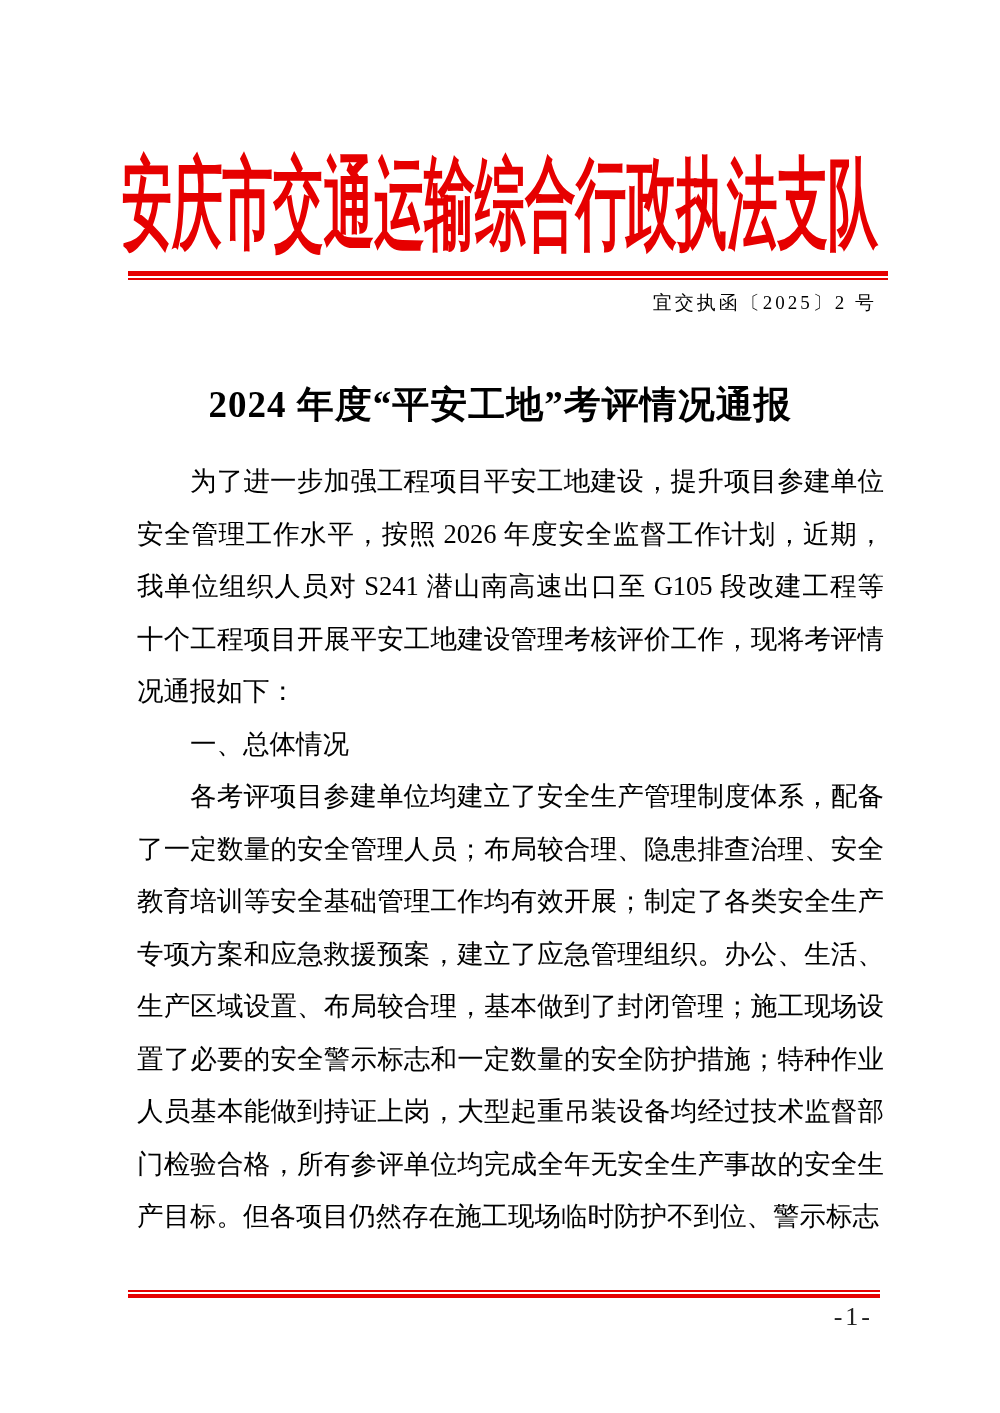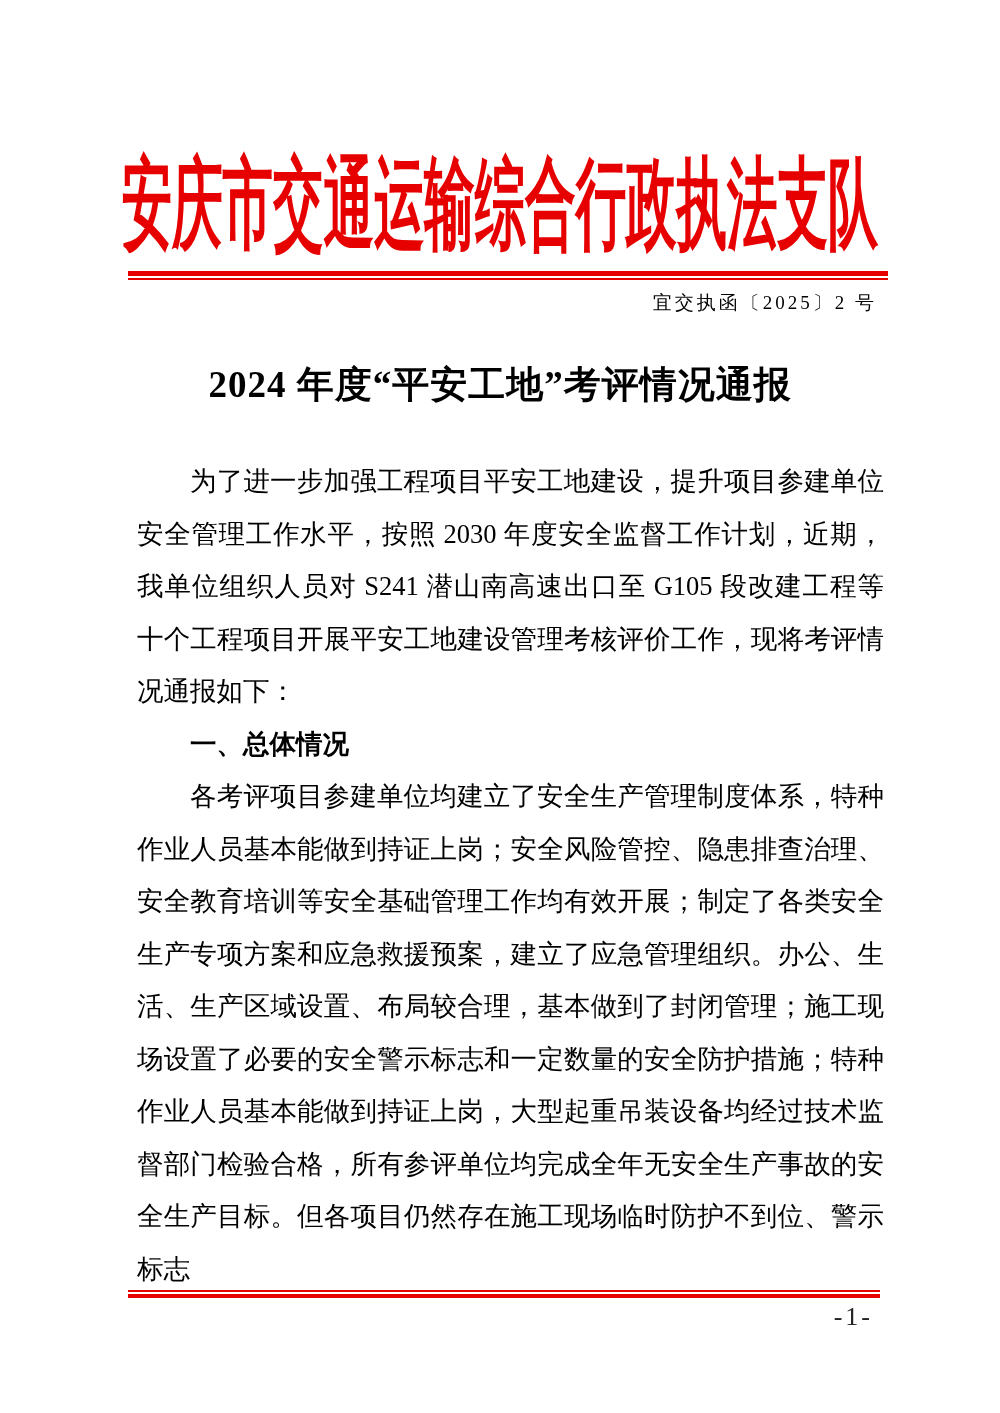--- a/index.html
+++ b/index.html
@@ -56,21 +56,21 @@
     top: 280px;
     right: 123px;
     font-size: 19px;
     letter-spacing: 3px;
     white-space: nowrap;
   }
 
   
   .doc-title {
     position: absolute;
-    top: 350px;
+    top: 370px;
     left: 0;
     width: 1000px;
     margin: 0;
     text-align: center;
     font-size: 37px;
     font-weight: bold;
     letter-spacing: 1px;
     font-family: "Liberation Serif", serif;
   }
 
@@ -82,21 +82,21 @@
     width: 747px;
     font-size: 26.5px;
     line-height: 52.5px;
     text-align: justify;
     text-justify: inter-ideograph;
   }
   .body-text p { margin: 0; }
   .indent { text-indent: 53px; }
   .section-heading {
     font-family: "Liberation Sans", sans-serif;
-    font-weight: bold;
+    font-weight: normal;
   }
 
   
   .rule-bottom {
     position: absolute;
     left: 128px;
     top: 1280px;
     width: 752px;
   }
   .rule-bottom .thin  { height: 2px; background: #e60000; }
@@ -125,23 +125,23 @@
     <div class="thick"></div>
     <div class="gap"></div>
     <div class="thin"></div>
   </div>
 
   <div class="doc-number">宜交执函〔2025〕2 号</div>
 
   <h1 class="doc-title">2024 年度“平安工地”考评情况通报</h1>
 
   <div class="body-text">
-    <p class="indent">为了进一步加强工程项目平安工地建设，提升项目参建单位安全管理工作水平，按照 2030 年度安全监督工作计划，近期，我单位组织人员对 S241 潜山南高速出口至 G105 段改建工程等十个工程项目开展平安工地建设管理考核评价工作，现将考评情况通报如下：</p>
+    <p class="indent">为了进一步加强工程项目平安工地建设，提升项目参建单位安全管理工作水平，按照 2026 年度安全监督工作计划，近期，我单位组织人员对 S241 潜山南高速出口至 G105 段改建工程等十个工程项目开展平安工地建设管理考核评价工作，现将考评情况通报如下：</p>
     <p class="indent section-heading">一、总体情况</p>
-    <p class="indent">各考评项目参建单位均建立了安全生产管理制度体系，特种作业人员基本能做到持证上岗；安全风险管控、隐患排查治理、安全教育培训等安全基础管理工作均有效开展；制定了各类安全生产专项方案和应急救援预案，建立了应急管理组织。办公、生活、生产区域设置、布局较合理，基本做到了封闭管理；施工现场设置了必要的安全警示标志和一定数量的安全防护措施；特种作业人员基本能做到持证上岗，大型起重吊装设备均经过技术监督部门检验合格，所有参评单位均完成全年无安全生产事故的安全生产目标。但各项目仍然存在施工现场临时防护不到位、警示标志</p>
+    <p class="indent">各考评项目参建单位均建立了安全生产管理制度体系，配备了一定数量的安全管理人员；布局较合理、隐患排查治理、安全教育培训等安全基础管理工作均有效开展；制定了各类安全生产专项方案和应急救援预案，建立了应急管理组织。办公、生活、生产区域设置、布局较合理，基本做到了封闭管理；施工现场设置了必要的安全警示标志和一定数量的安全防护措施；特种作业人员基本能做到持证上岗，大型起重吊装设备均经过技术监督部门检验合格，所有参评单位均完成全年无安全生产事故的安全生产目标。但各项目仍然存在施工现场临时防护不到位、警示标志</p>
   </div>
 
   <div class="rule-bottom">
     <div class="thin"></div>
     <div class="gap"></div>
     <div class="thick"></div>
   </div>
 
   <div class="page-number">-1-</div>
 

